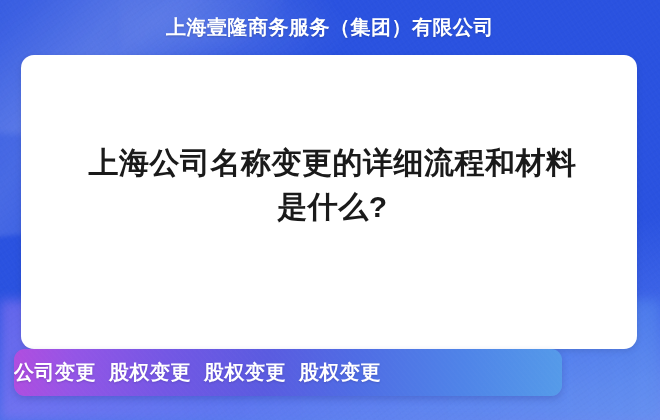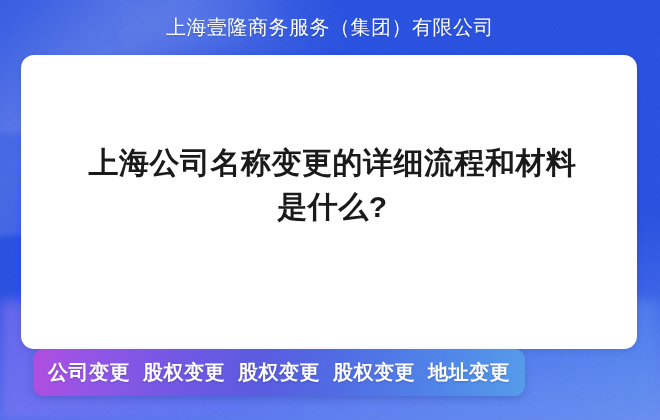--- a/index.html
+++ b/index.html
@@ -78,21 +78,21 @@
     left: 0;
     top: 0;
     width: 660px;
     height: 55px;
     display: flex;
     align-items: center;
     justify-content: center;
   }
   .header-title {
     font-size: 20px;
-    font-weight: normal;
+    font-weight: bold;
     color: #ffffff;
     letter-spacing: 0.5px;
     white-space: nowrap;
     text-shadow: 0 1px 2px rgba(0,0,0,0.18);
   }
 
   
   .card {
     position: absolute;
     left: 21px;
@@ -122,30 +122,30 @@
     font-weight: bold;
     color: #1a1a1a;
     letter-spacing: 0.5px;
     padding: 0 48px;
     box-sizing: border-box;
   }
 
   
   .tag-bar {
     position: absolute;
-    left: 33px;
+    left: 14px;
     top: 349px;
-    width: 492px;
+    width: 548px;
     height: 47px;
     border-radius: 11px;
     background: linear-gradient(95deg, #b04ddf 0%, #9455e6 11%, #7357e4 28%, #5a5be0 46%, #4f6ce4 62%, #4f84e8 82%, #559be9 100%);
     box-shadow: 0 3px 7px rgba(30,40,120,0.22);
     display: flex;
     align-items: center;
-    justify-content: center;
+    justify-content: flex-start;
     overflow: hidden;
   }
   .tag-bar-noise {
     position: absolute;
     inset: 0;
     opacity: 0.22;
     background-image:
       repeating-linear-gradient(51deg, rgba(255,255,255,0.05) 0px, rgba(255,255,255,0.05) 1px, rgba(0,0,0,0.00) 2px, rgba(0,0,0,0.00) 4px);
     pointer-events: none;
   }
@@ -187,17 +187,16 @@
     </div>
   </div>
 
   <div class="tag-bar">
     <div class="tag-bar-noise"></div>
     <div class="tag-list">
       <span class="tag-item">公司变更</span>
       <span class="tag-item">股权变更</span>
       <span class="tag-item">股权变更</span>
       <span class="tag-item">股权变更</span>
-      <span class="tag-item">地址变更</span>
     </div>
   </div>
 
 </div>
 
 </body></html>

